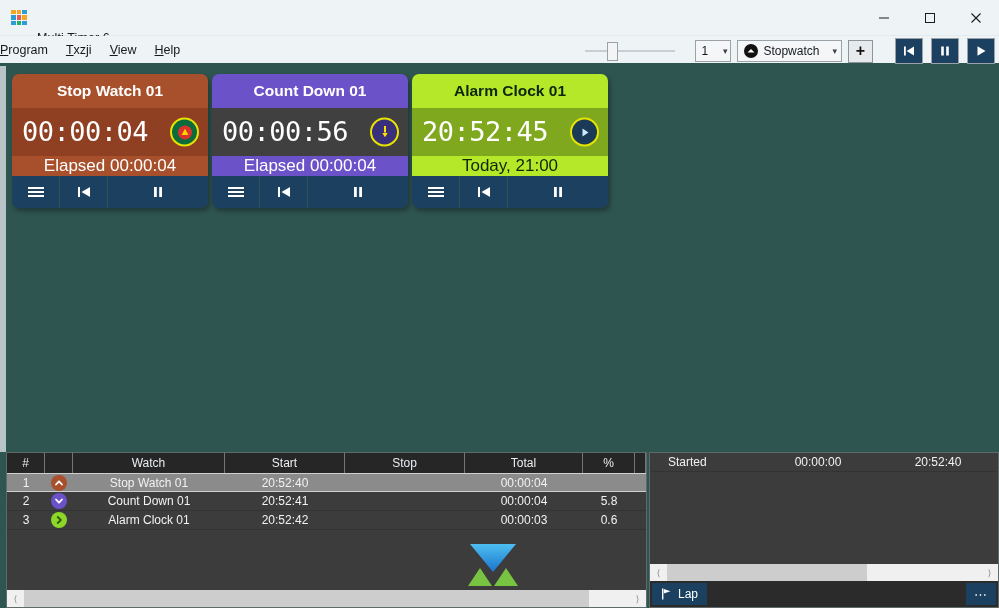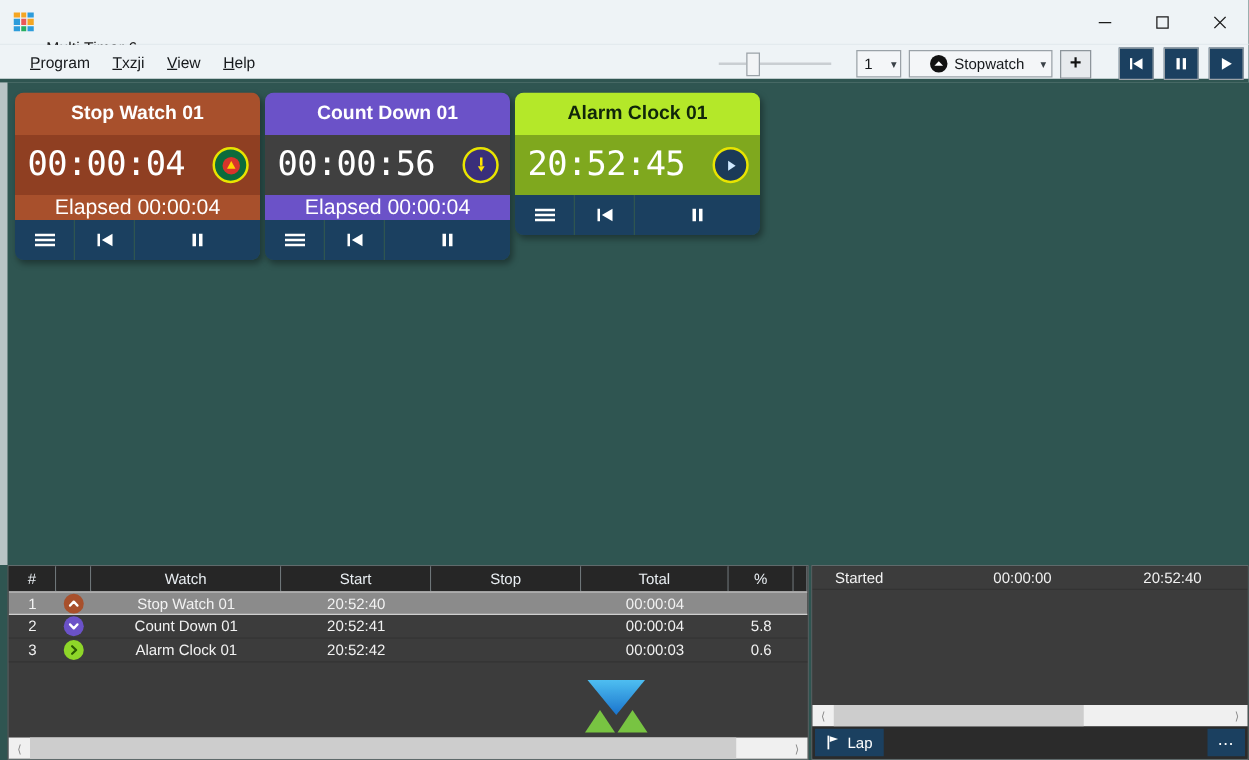--- a/index.html
+++ b/index.html
@@ -48,21 +48,21 @@
   .win-btn svg { display: block; }
 
   
   .menurow {
     height: 30px; min-height: 30px;
     background: #eef3f6;
     display: flex; align-items: center;
     position: relative;
     border-bottom: 3px solid #2f5551;
   }
-  .menus { display: flex; padding-left: 24px; gap: 18px; }
+  .menus { display: flex; padding-left: 0; gap: 18px; }
   .menu-item {
     font-size: 12.5px; color: #16191c;
   }
   .menu-item u { text-decoration: underline; text-underline-offset: 1px; }
 
   .toolbar-right {
     position: absolute; right: 4px; top: 0;
     height: 30px; display: flex; align-items: center; gap: 6px;
   }
   .slider {
@@ -72,21 +72,21 @@
     position: absolute; left: 0; right: 0; top: 9px; height: 2px; background: #c9ced2;
   }
   .slider .thumb {
     position: absolute; left: 22px; top: 1px;
     width: 11px; height: 19px; background: #f2f4f6;
     border: 1px solid #9aa2a8;
   }
   .combo {
     height: 22px; border: 1px solid #9aa2a8; background: #f4f6f8;
     display: flex; align-items: center; gap: 5px;
-    padding: 0 4px 0 16px; font-size: 12px; color: #16191c;
+    padding: 0 4px 0 6px; font-size: 12px; color: #16191c;
   }
   .combo.small { width: 36px; justify-content: space-between; padding: 0 3px 0 5px; }
   .combo .chev { font-size: 9px; color: #3a4147; line-height: 1; }
   .sw-icon {
     width: 14px; height: 14px; border-radius: 50%;
     background: #111; display: inline-flex; align-items: center; justify-content: center;
   }
   .plus-btn {
     width: 25px; height: 23px; border: 1px solid #8d959b; background: #e7eaed;
     display: flex; align-items: center; justify-content: center;
@@ -399,20 +399,21 @@
     <div class="card">
       <div class="card-title" style="background:#b4e829;color:#10260a">Alarm Clock 01</div>
       <div class="card-disp" style="background:#7fa81e">
         <span class="lcd">20:52:45</span>
         <span class="badge" style="background:#1b3a58">
           <svg width="14" height="14" viewBox="0 0 14 14">
               <path d="M4.5 3 L10.5 7 L4.5 11 Z" fill="#cfe9ff"></path>
             </svg>
         </span>
       </div>
+      <div class="card-sub" style="background:#b4e829;color:#10260a">Today, 21:00</div>
       <div class="card-ctrls">
         <div class="cb b1">
           <svg width="20" height="14" viewBox="0 0 20 14">
               <rect x="2" y="2" width="16" height="2" fill="#fff"></rect>
               <rect x="2" y="6" width="16" height="2" fill="#fff"></rect>
               <rect x="2" y="10" width="16" height="2" fill="#fff"></rect>
             </svg>
         </div>
         <div class="cb b2">
           <svg width="16" height="14" viewBox="0 0 16 14">

